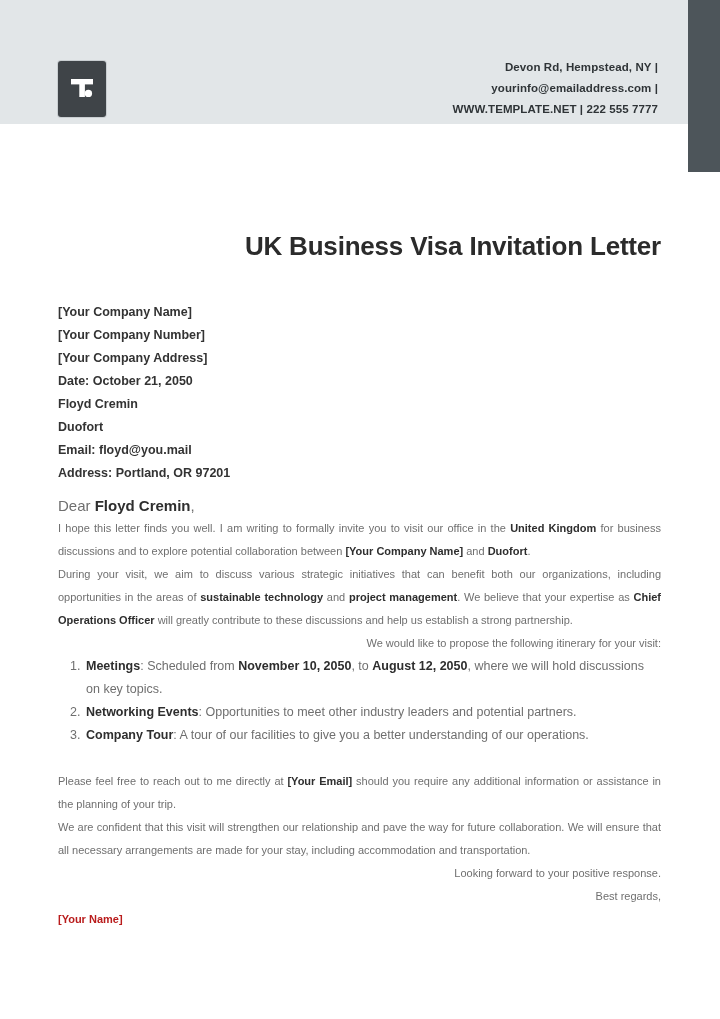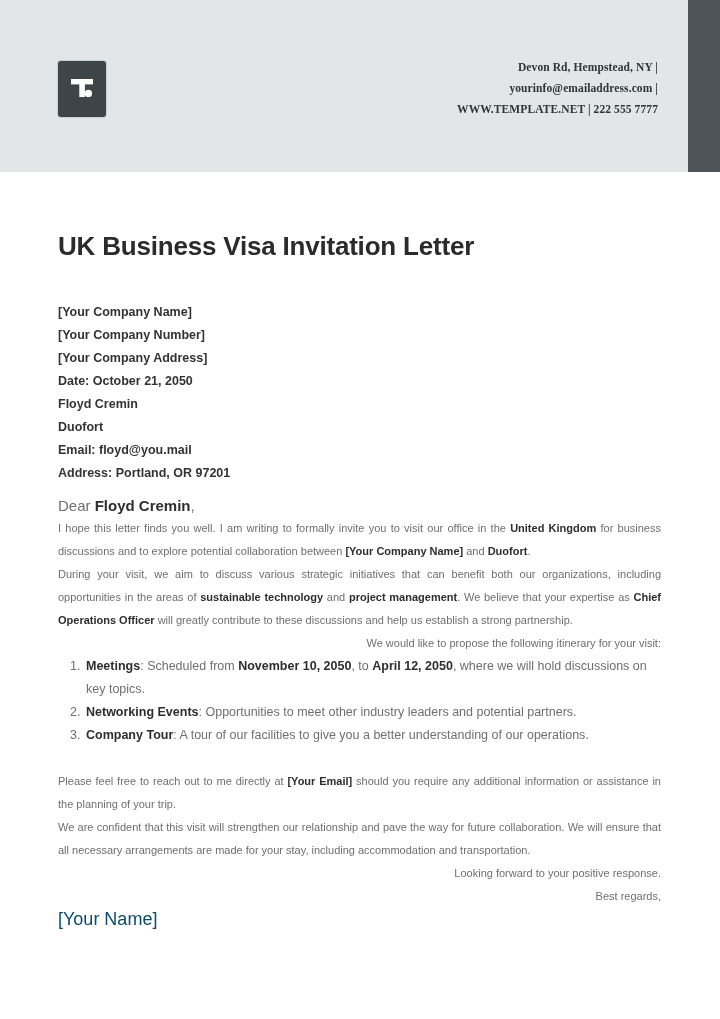--- a/index.html
+++ b/index.html
@@ -12,24 +12,23 @@
     height: 1019px;
     font-family: "Liberation Sans", sans-serif;
     overflow: hidden;
     position: relative;
   }
 
   
   .letterhead {
     position: relative;
     width: 720px;
-    height: 172px;
+    height: 124px;
     background: #e2e6e8;
     box-sizing: border-box;
-    font-family: Liberation Serif, serif;
   }
   .letterhead-accent-bar {
     position: absolute;
     top: 0;
     right: 0;
     width: 32px;
     height: 172px;
     background: #4d555a;
   }
   .logo-mark {
@@ -66,21 +65,21 @@
     position: absolute;
     left: 58px;
     top: 172px;
     width: 603px;
   }
 
   .letter-title {
     font-size: 26px;
     font-weight: bold;
     color: #2b2b2b;
-    text-align: left;
+    text-align: right;
     margin: 0;
     padding-top: 59px;
     padding-bottom: 0;
     letter-spacing: -0.2px;
   }
 
   .addr-block {
     margin-top: 39px;
   }
   .addr-line {
@@ -124,23 +123,23 @@
     text-align: left;
     padding-left: 2px;
   }
   ol.itinerary li::marker {
     color: #6f6f6f;
     font-size: 12.5px;
   }
 
   .spacer-line { height: 23px; }
   .signoff-name {
-    font-size: 18px;
-    font-weight: normal;
-    color: #0c4a6e;
+    font-size: 11px;
+    font-weight: bold;
+    color: #b91c1c;
     line-height: 23px;
   }
 </style>
 </head>
 <body>
 
 <div class="letterhead">
 
   <div class="logo-mark">
     <svg width="28" height="28" viewBox="0 0 28 28">
@@ -176,21 +175,21 @@
 
   <div class="salutation"><span>Dear </span><b>Floyd Cremin</b><span>,</span></div>
 
   <p class="para"><span>I hope this letter finds you well. I am writing to formally invite you to visit our office in the </span><b>United Kingdom</b><span> for business discussions and to explore potential collaboration between </span><b>[Your Company Name]</b><span> and </span><b>Duofort</b><span>.</span></p>
 
   <p class="para"><span>During your visit, we aim to discuss various strategic initiatives that can benefit both our organizations, including opportunities in the areas of </span><b>sustainable technology</b><span> and </span><b>project management</b><span>. We believe that your expertise as </span><b>Chief Operations Officer</b><span> will greatly contribute to these discussions and help us establish a strong partnership.</span></p>
 
   <p class="para nojustify">We would like to propose the following itinerary for your visit:</p>
 
   <ol class="itinerary">
-    <li><b>Meetings</b><span>: Scheduled from </span><b>November 10, 2050</b><span>, to </span><b>April 12, 2050</b><span>, where we will hold discussions on key topics.</span></li>
+    <li><b>Meetings</b><span>: Scheduled from </span><b>November 10, 2050</b><span>, to </span><b>August 12, 2050</b><span>, where we will hold discussions on key topics.</span></li>
     <li><b>Networking Events</b><span>: Opportunities to meet other industry leaders and potential partners.</span></li>
     <li><b>Company Tour</b><span>: A tour of our facilities to give you a better understanding of our operations.</span></li>
   </ol>
 
   <div class="spacer-line"></div>
 
   <p class="para"><span>Please feel free to reach out to me directly at </span><b>[Your Email]</b><span> should you require any additional information or assistance in the planning of your trip.</span></p>
 
   <p class="para">We are confident that this visit will strengthen our relationship and pave the way for future collaboration. We will ensure that all necessary arrangements are made for your stay, including accommodation and transportation.</p>
 

